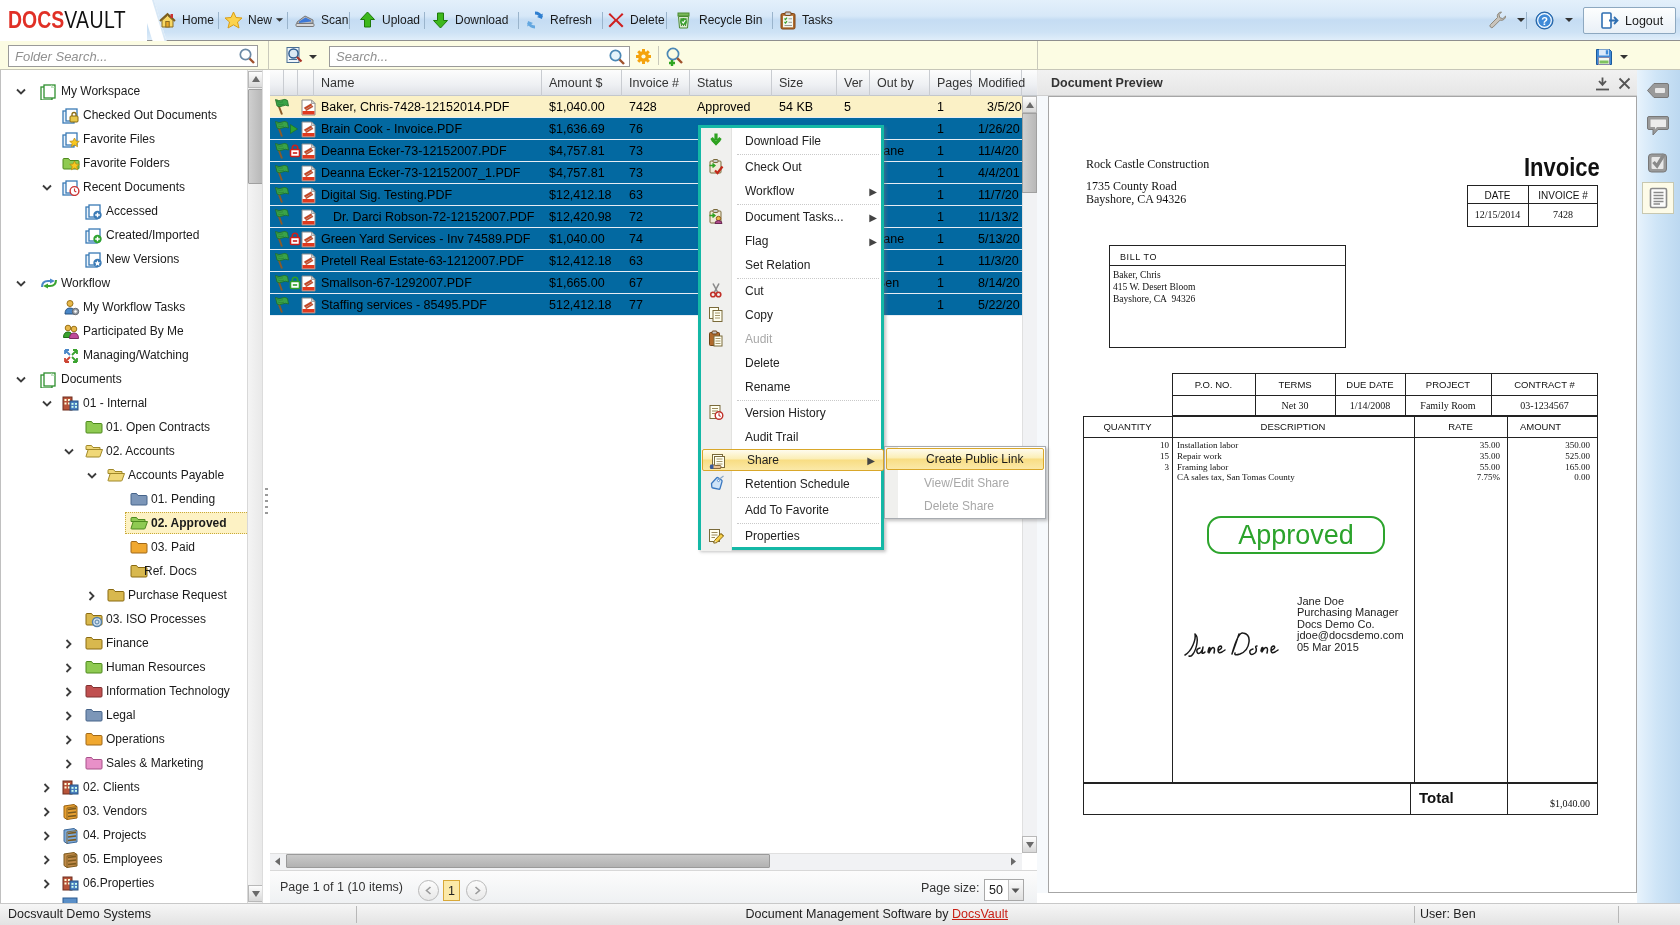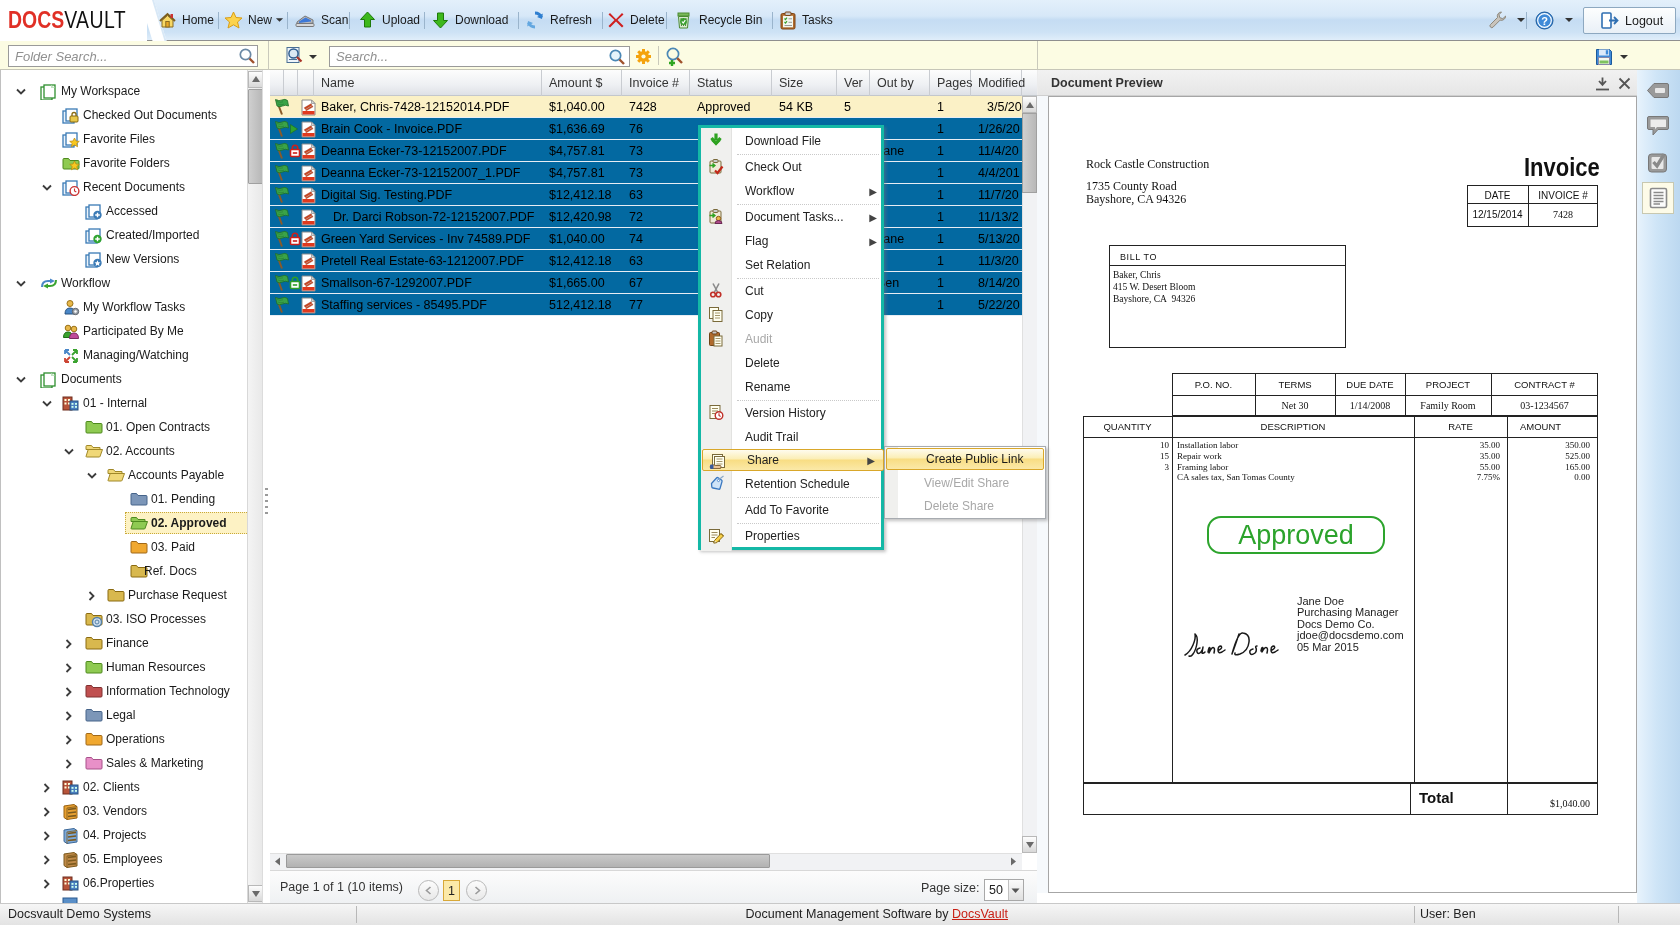--- a/index.html
+++ b/index.html
@@ -828,21 +828,21 @@
 
 <div class="abs" style="left:1086px;top:157px;font-family:'Liberation Serif',serif;font-size:12px;color:#111">Rock Castle Construction</div>
 <div class="abs" style="left:1086px;top:180px;font-family:'Liberation Serif',serif;font-size:12px;color:#111;line-height:12.7px">1735 County Road<br>Bayshore, CA 94326</div>
 <div class="abs" style="left:1524px;top:153px;font-size:25px;font-weight:bold;color:#111;transform:scaleX(.88);transform-origin:left top">Invoice</div>
 
 <div class="abs" style="left:1467px;top:185px;width:131px;height:42px;border:1px solid #222"></div>
 <div class="abs" style="left:1528px;top:185px;width:1px;height:42px;background:#222"></div>
 <div class="abs" style="left:1467px;top:203px;width:131px;height:1px;background:#222"></div>
 <div class="abs" style="left:1467px;top:190px;width:61px;text-align:center;font-size:10px;color:#111">DATE</div>
 <div class="abs" style="left:1528px;top:190px;width:70px;text-align:center;font-size:10px;color:#111">INVOICE #</div>
-<div class="abs" style="left:1467px;top:209px;width:61px;text-align:center;font-family:Liberation Sans, sans-serif;font-size:10px;color:#111">12/15/2014</div>
+<div class="abs" style="left:1467px;top:209px;width:61px;text-align:center;font-family:Liberation Serif, serif;font-size:10px;color:#111">12/15/2014</div>
 <div class="abs" style="left:1528px;top:209px;width:70px;text-align:center;font-family:'Liberation Serif',serif;font-size:10px;color:#111">7428</div>
 
 <div class="abs" style="left:1109px;top:245px;width:237px;height:103px;border:1px solid #222"></div>
 <div class="abs" style="left:1109px;top:265px;width:237px;height:1px;background:#222"></div>
 <div class="abs" style="left:1120px;top:252px;font-size:9px;color:#111;letter-spacing:.6px">BILL TO</div>
 <div class="abs" style="left:1113px;top:269px;font-family:'Liberation Serif',serif;font-size:9.5px;color:#111;line-height:12.2px">Baker, Chris<br>415 W. Desert Bloom<br>Bayshore, CA&nbsp;&nbsp;94326</div>
 
 <div class="abs" style="left:1172px;top:373px;width:426px;height:43px;border:1px solid #222"></div>
 <div class="abs" style="left:1172px;top:395px;width:426px;height:1px;background:#222"></div>
 <div class="abs" style="left:1255px;top:373px;width:1px;height:43px;background:#222"></div>

